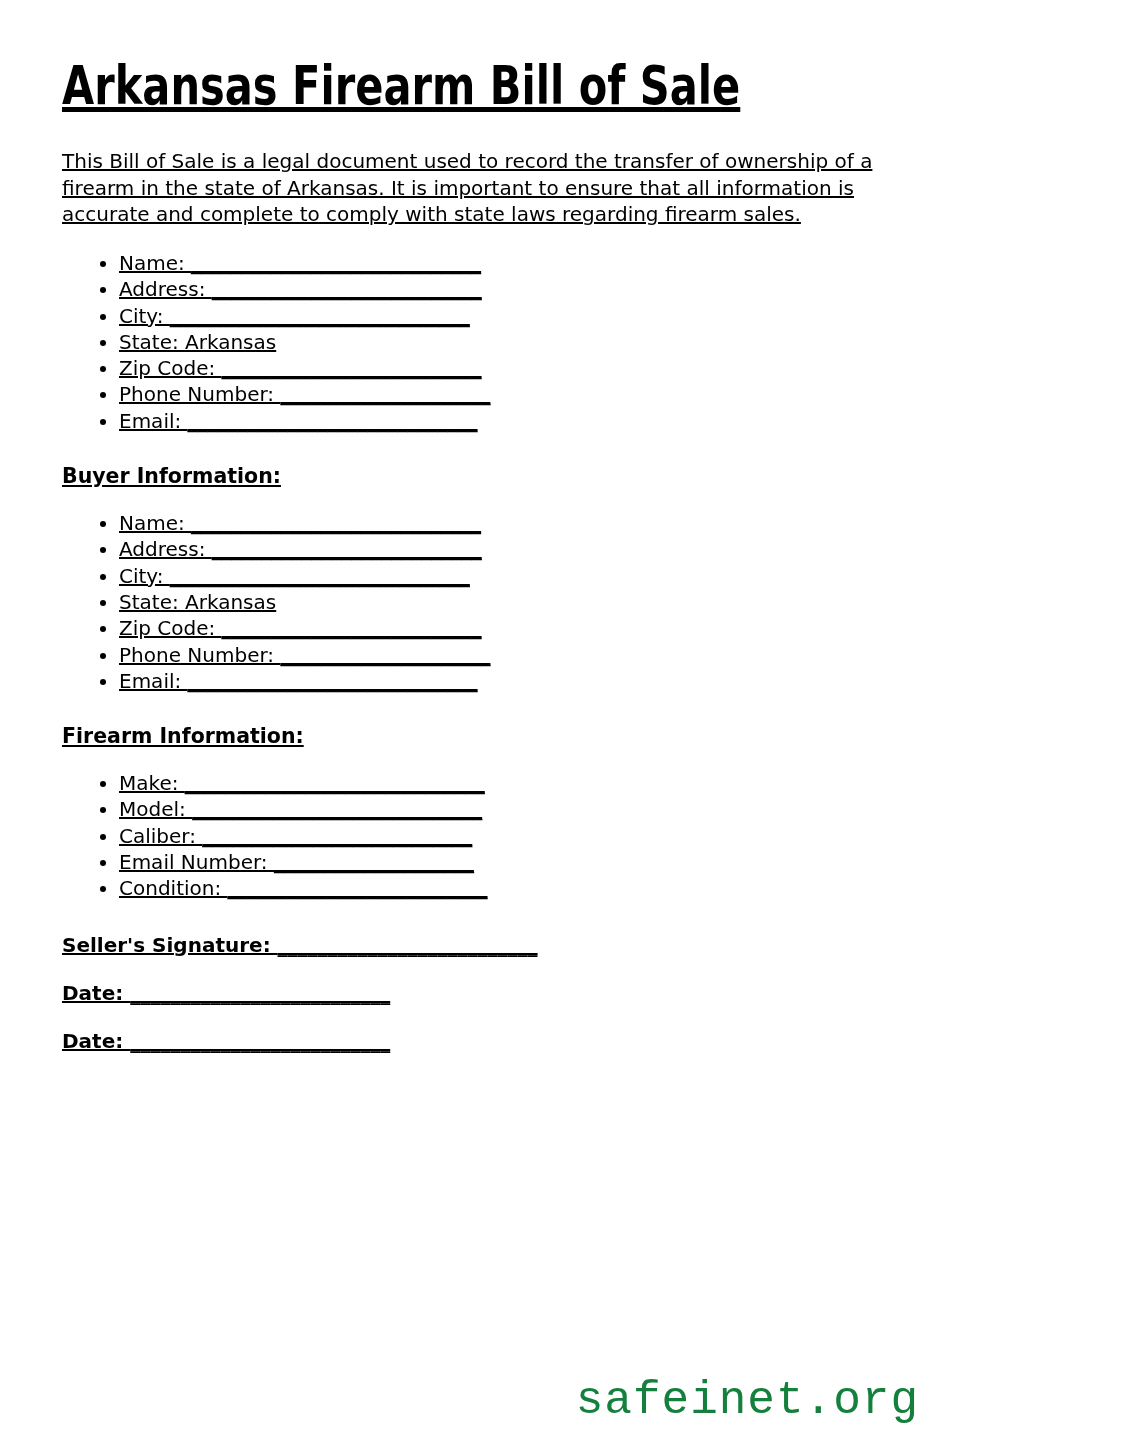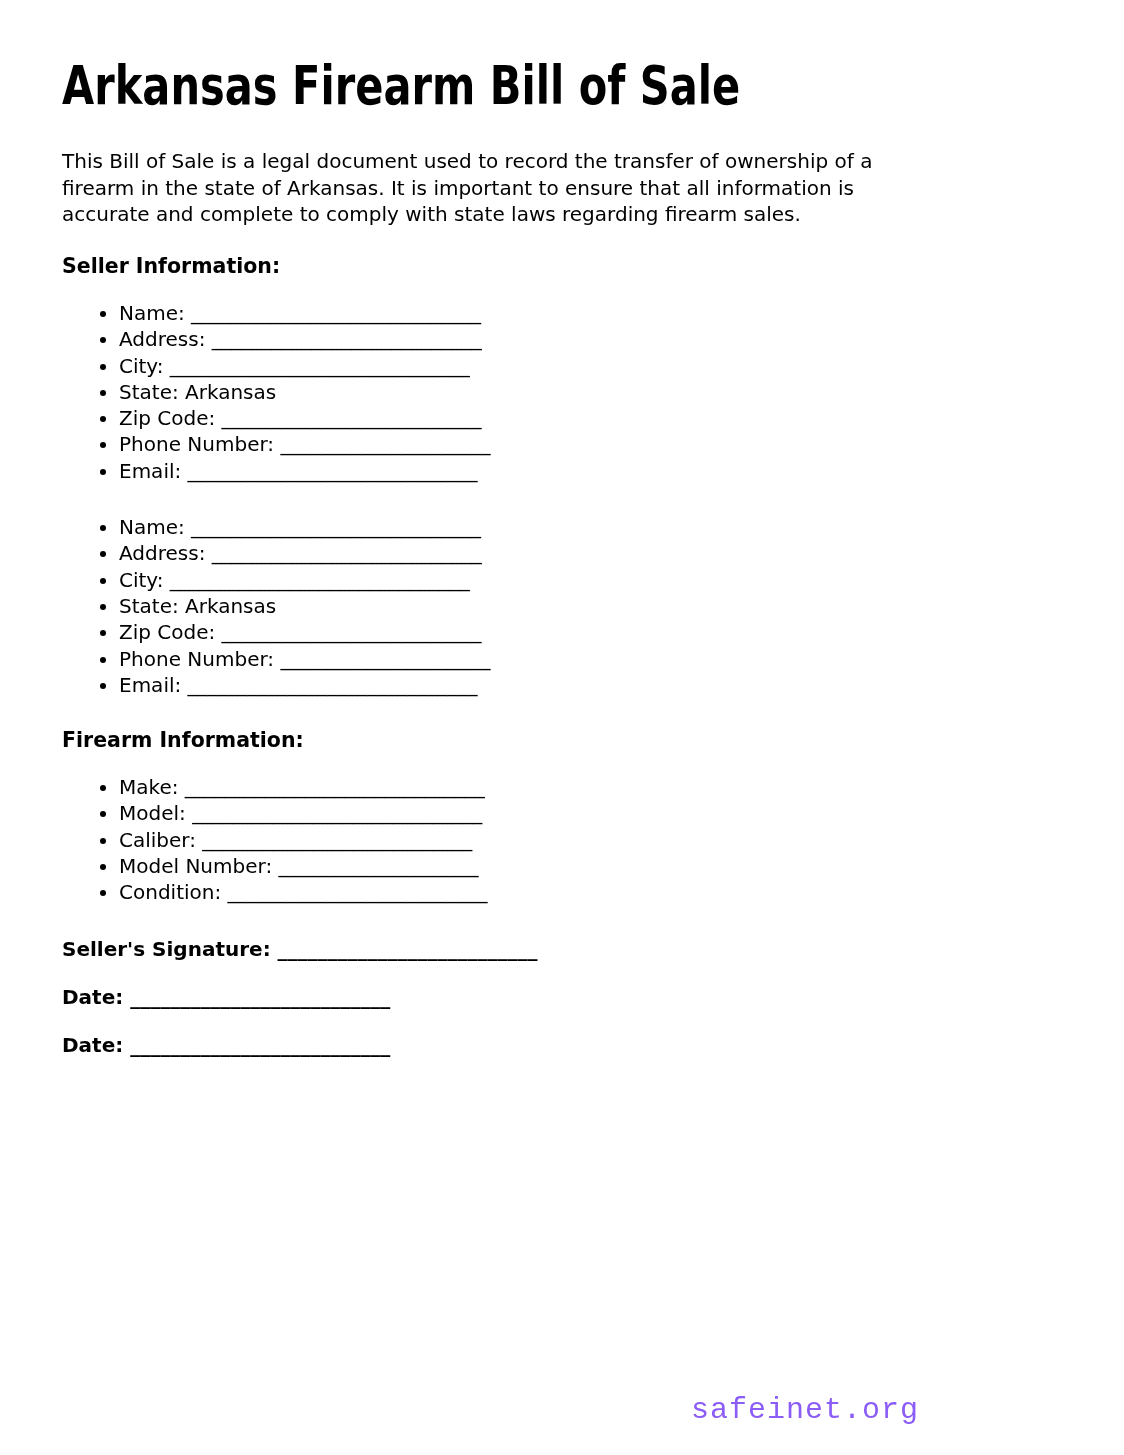--- a/index.html
+++ b/index.html
@@ -11,20 +11,21 @@
     position: relative;
     width: 945px;
     height: 1455px;
     box-sizing: border-box;
     padding: 56px 62px 0 62px;
     background: #ffffff;
     font-family: "DejaVu Sans", "Liberation Sans", sans-serif;
     font-size: 20px;
     color: #000000;
     overflow: hidden;
+    text-decoration: underline;
   }
   h1.doc-title {
     font-size: 54px;
     font-weight: bold;
     line-height: 1.12;
     margin: 0 0 32px 0;
     white-space: nowrap;
     transform: scaleX(0.77);
     transform-origin: left center;
   }
@@ -51,59 +52,59 @@
   p.signature-line {
     font-weight: bold;
     margin: 22px 0;
     line-height: 26px;
   }
   .watermark {
     position: absolute;
     right: 26px;
     bottom: 28px;
     font-family: "Liberation Mono", "DejaVu Sans Mono", monospace;
-    font-size: 30px;
-    color: #8b5cf6;
+    font-size: 46px;
+    color: #15803d;
     letter-spacing: 1px;
   }
 </style>
 </head>
 <body>
 
 <div class="page">
   <h1 class="doc-title">Arkansas Firearm Bill of Sale</h1>
 
   <p class="para">This Bill of Sale is a legal document used to record the transfer of ownership of a firearm in the state of Arkansas. It is important to ensure that all information is accurate and complete to comply with state laws regarding firearm sales.</p>
 
   <div id="sections">
-      <h3 class="section-heading">Seller Information:</h3>
       <ul class="field-list">
         <li><span>Name: </span><span class="blank-line">_____________________________</span></li>
         <li><span>Address: </span><span class="blank-line">___________________________</span></li>
         <li><span>City: </span><span class="blank-line">______________________________</span></li>
         <li><span>State: </span><span>Arkansas</span></li>
         <li><span>Zip Code: </span><span class="blank-line">__________________________</span></li>
         <li><span>Phone Number: </span><span class="blank-line">_____________________</span></li>
         <li><span>Email: </span><span class="blank-line">_____________________________</span></li>
       </ul>
+      <h3 class="section-heading">Buyer Information:</h3>
       <ul class="field-list">
         <li><span>Name: </span><span class="blank-line">_____________________________</span></li>
         <li><span>Address: </span><span class="blank-line">___________________________</span></li>
         <li><span>City: </span><span class="blank-line">______________________________</span></li>
         <li><span>State: </span><span>Arkansas</span></li>
         <li><span>Zip Code: </span><span class="blank-line">__________________________</span></li>
         <li><span>Phone Number: </span><span class="blank-line">_____________________</span></li>
         <li><span>Email: </span><span class="blank-line">_____________________________</span></li>
       </ul>
       <h3 class="section-heading">Firearm Information:</h3>
       <ul class="field-list">
         <li><span>Make: </span><span class="blank-line">______________________________</span></li>
         <li><span>Model: </span><span class="blank-line">_____________________________</span></li>
         <li><span>Caliber: </span><span class="blank-line">___________________________</span></li>
-        <li><span>Model Number: </span><span class="blank-line">____________________</span></li>
+        <li><span>Email Number: </span><span class="blank-line">____________________</span></li>
         <li><span>Condition: </span><span class="blank-line">__________________________</span></li>
       </ul>
     </div>
 
 
   <div id="signatures">
       <p class="signature-line"><span>Seller's Signature: </span><span class="blank-line">__________________________</span></p>
       <p class="signature-line"><span>Date: </span><span class="blank-line">__________________________</span></p>
       <p class="signature-line"><span>Date: </span><span class="blank-line">__________________________</span></p>
     </div>

